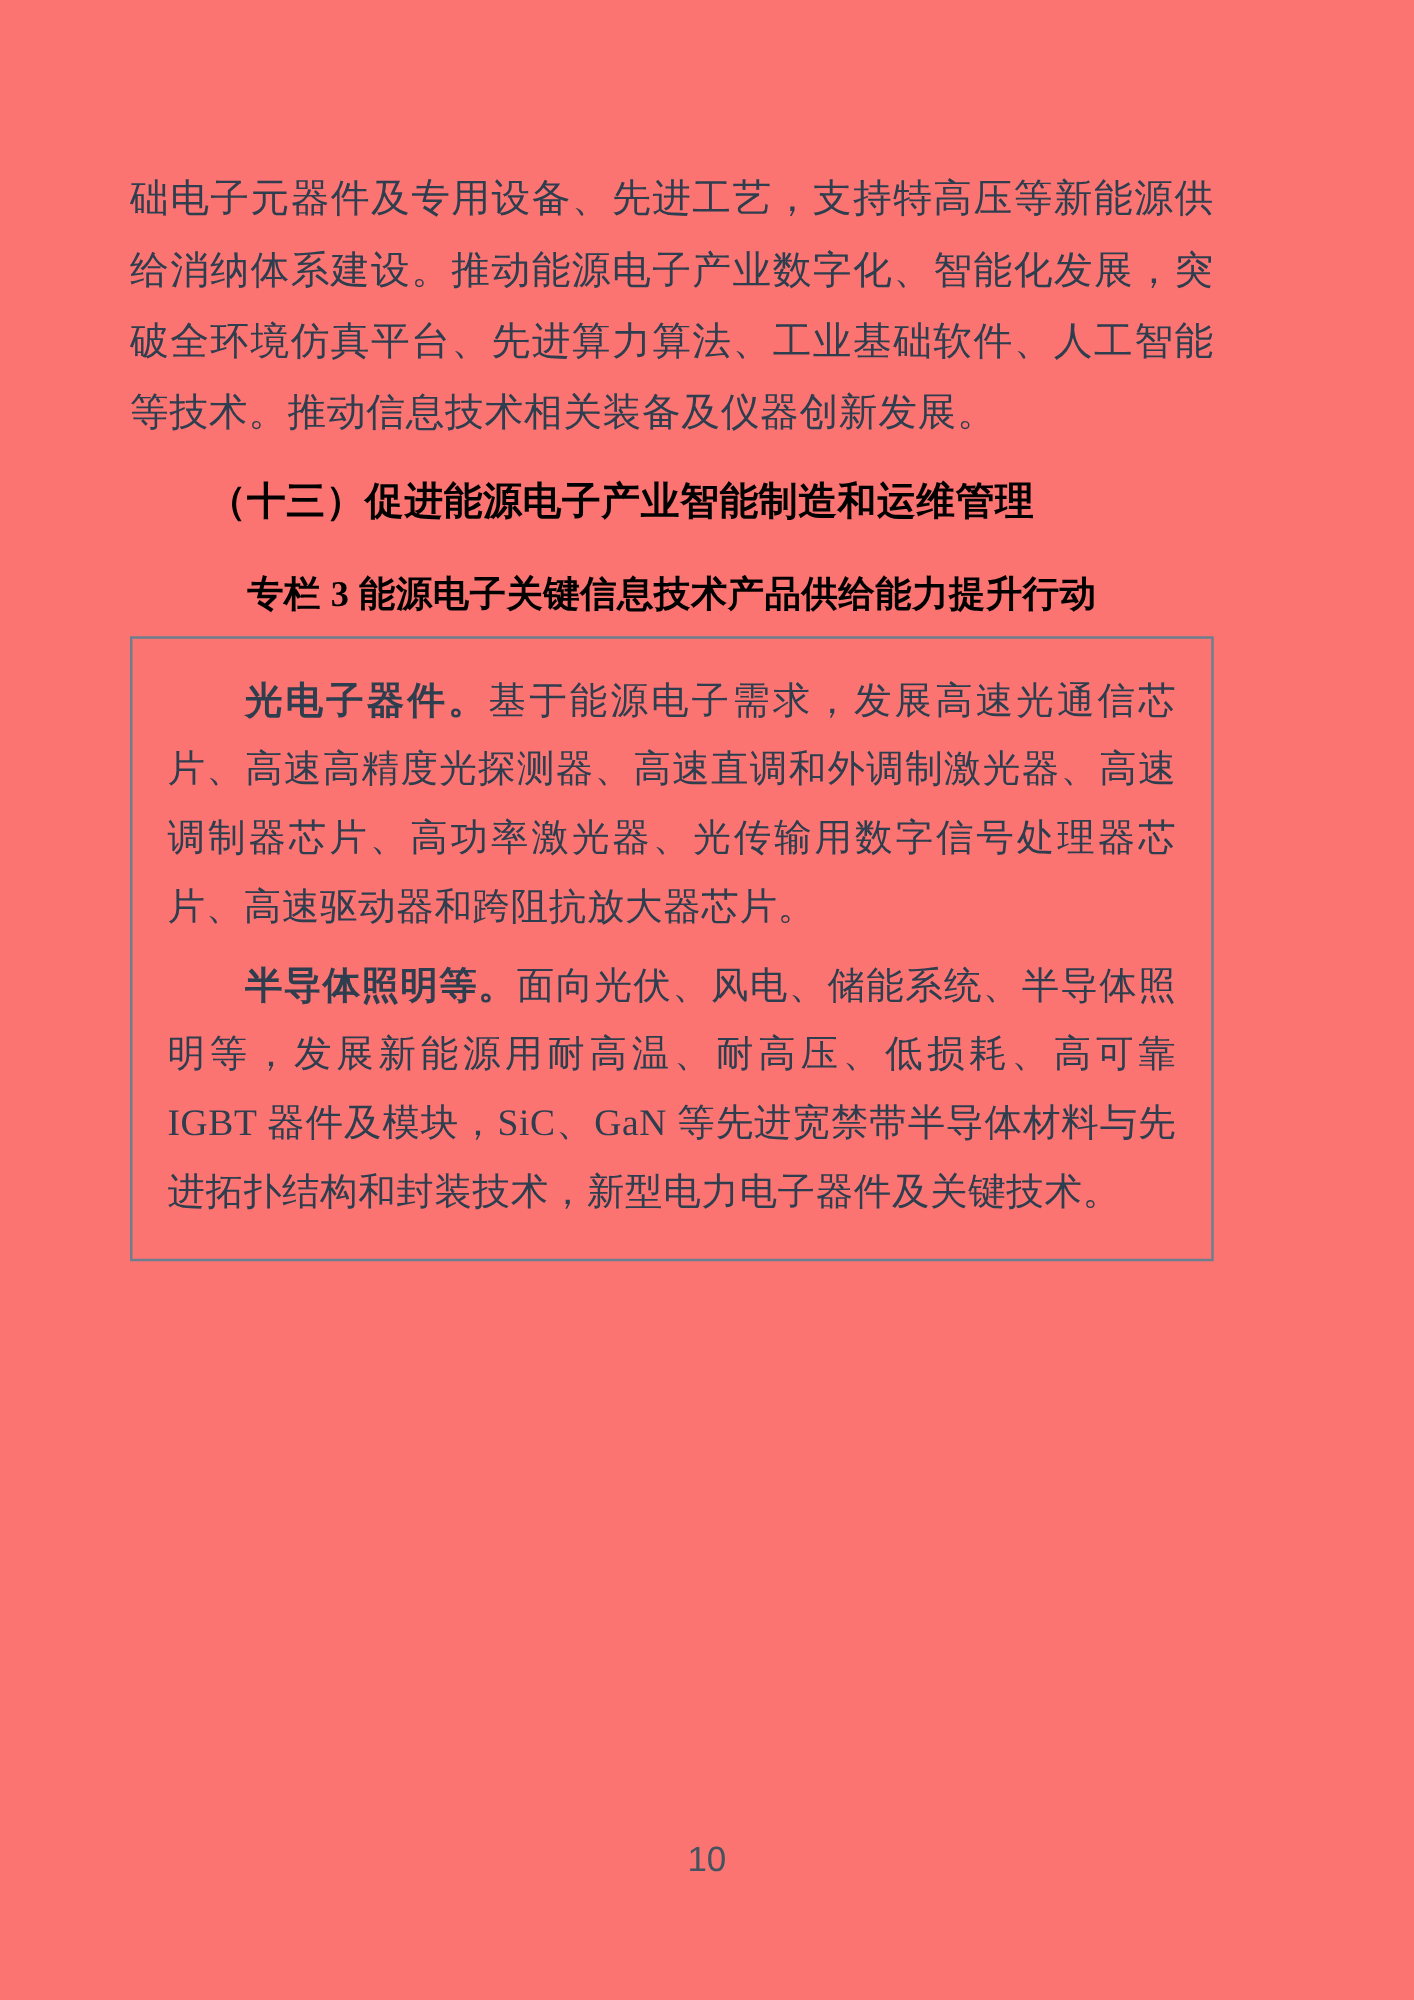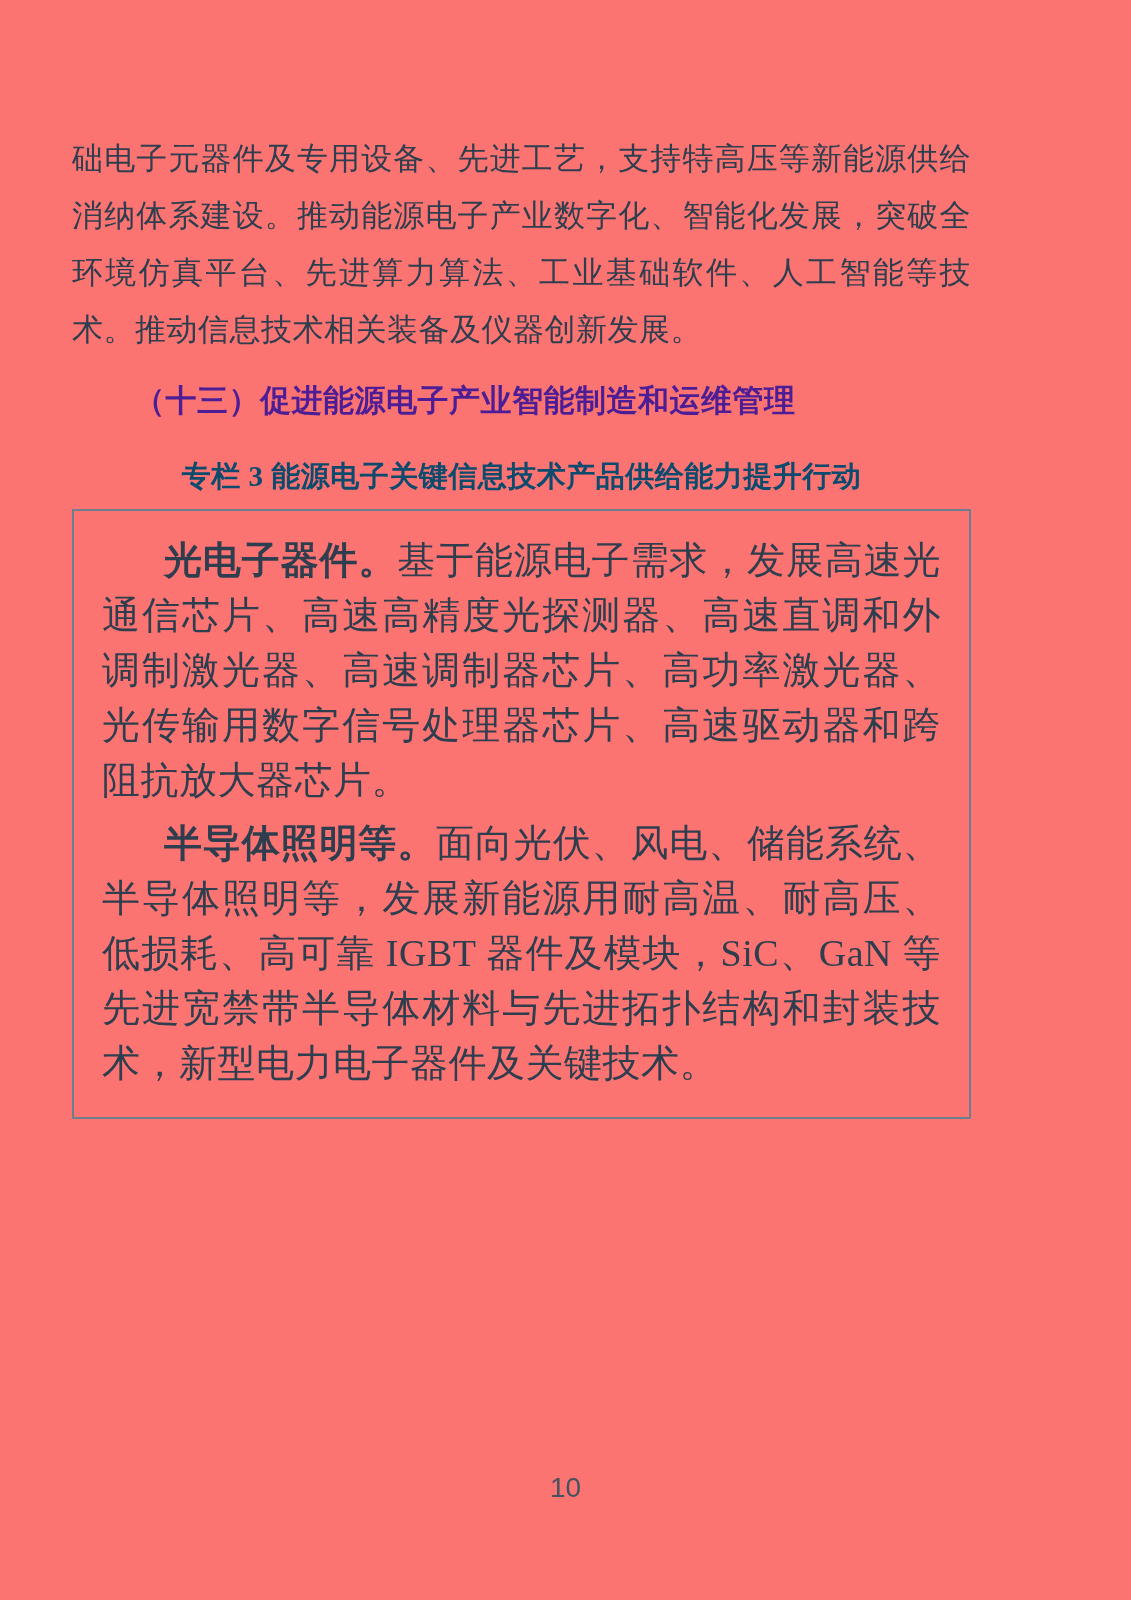--- a/index.html
+++ b/index.html
@@ -15,61 +15,61 @@
     position: relative;
     overflow: hidden;
   }
   .page {
     position: absolute;
     left: 0;
     top: 0;
     width: 1131px;
     height: 1600px;
     box-sizing: border-box;
-    padding: 130px 160px 0 72px;
+    padding: 130px 160px 0 104px;
   }
   .para {
     font-size: 31px;
     line-height: 57px;
     letter-spacing: 0.5px;
     text-align: justify;
     text-justify: inter-ideograph;
     margin: 0;
     color: #2e3e4e;
   }
   .indent {
     text-indent: 62px;
   }
   .heading {
     font-size: 31px;
     line-height: 57px;
     font-weight: bold;
     margin: 14px 0 6px 0;
     text-align: left;
     text-indent: 62px;
-    color: #4c1d95;
+    color: #000000;
     letter-spacing: 0.5px;
   }
   .col-title {
     font-size: 29px;
     line-height: 50px;
     font-weight: bold;
     text-align: center;
     margin: 22px 0 8px 0;
-    color: #0c4a6e;
+    color: #000000;
     letter-spacing: 0.5px;
   }
   .box {
     border: 2px solid #6d7f8e;
     box-sizing: border-box;
     padding: 22px 28px 26px 28px;
     margin: 0;
   }
   .box .para {
-    font-size: 38px;
+    font-size: 30px;
     line-height: 55px;
   }
   .box .para + .para {
     margin-top: 8px;
   }
   .lead {
     font-weight: bold;
   }
   .footer {
     position: absolute;

